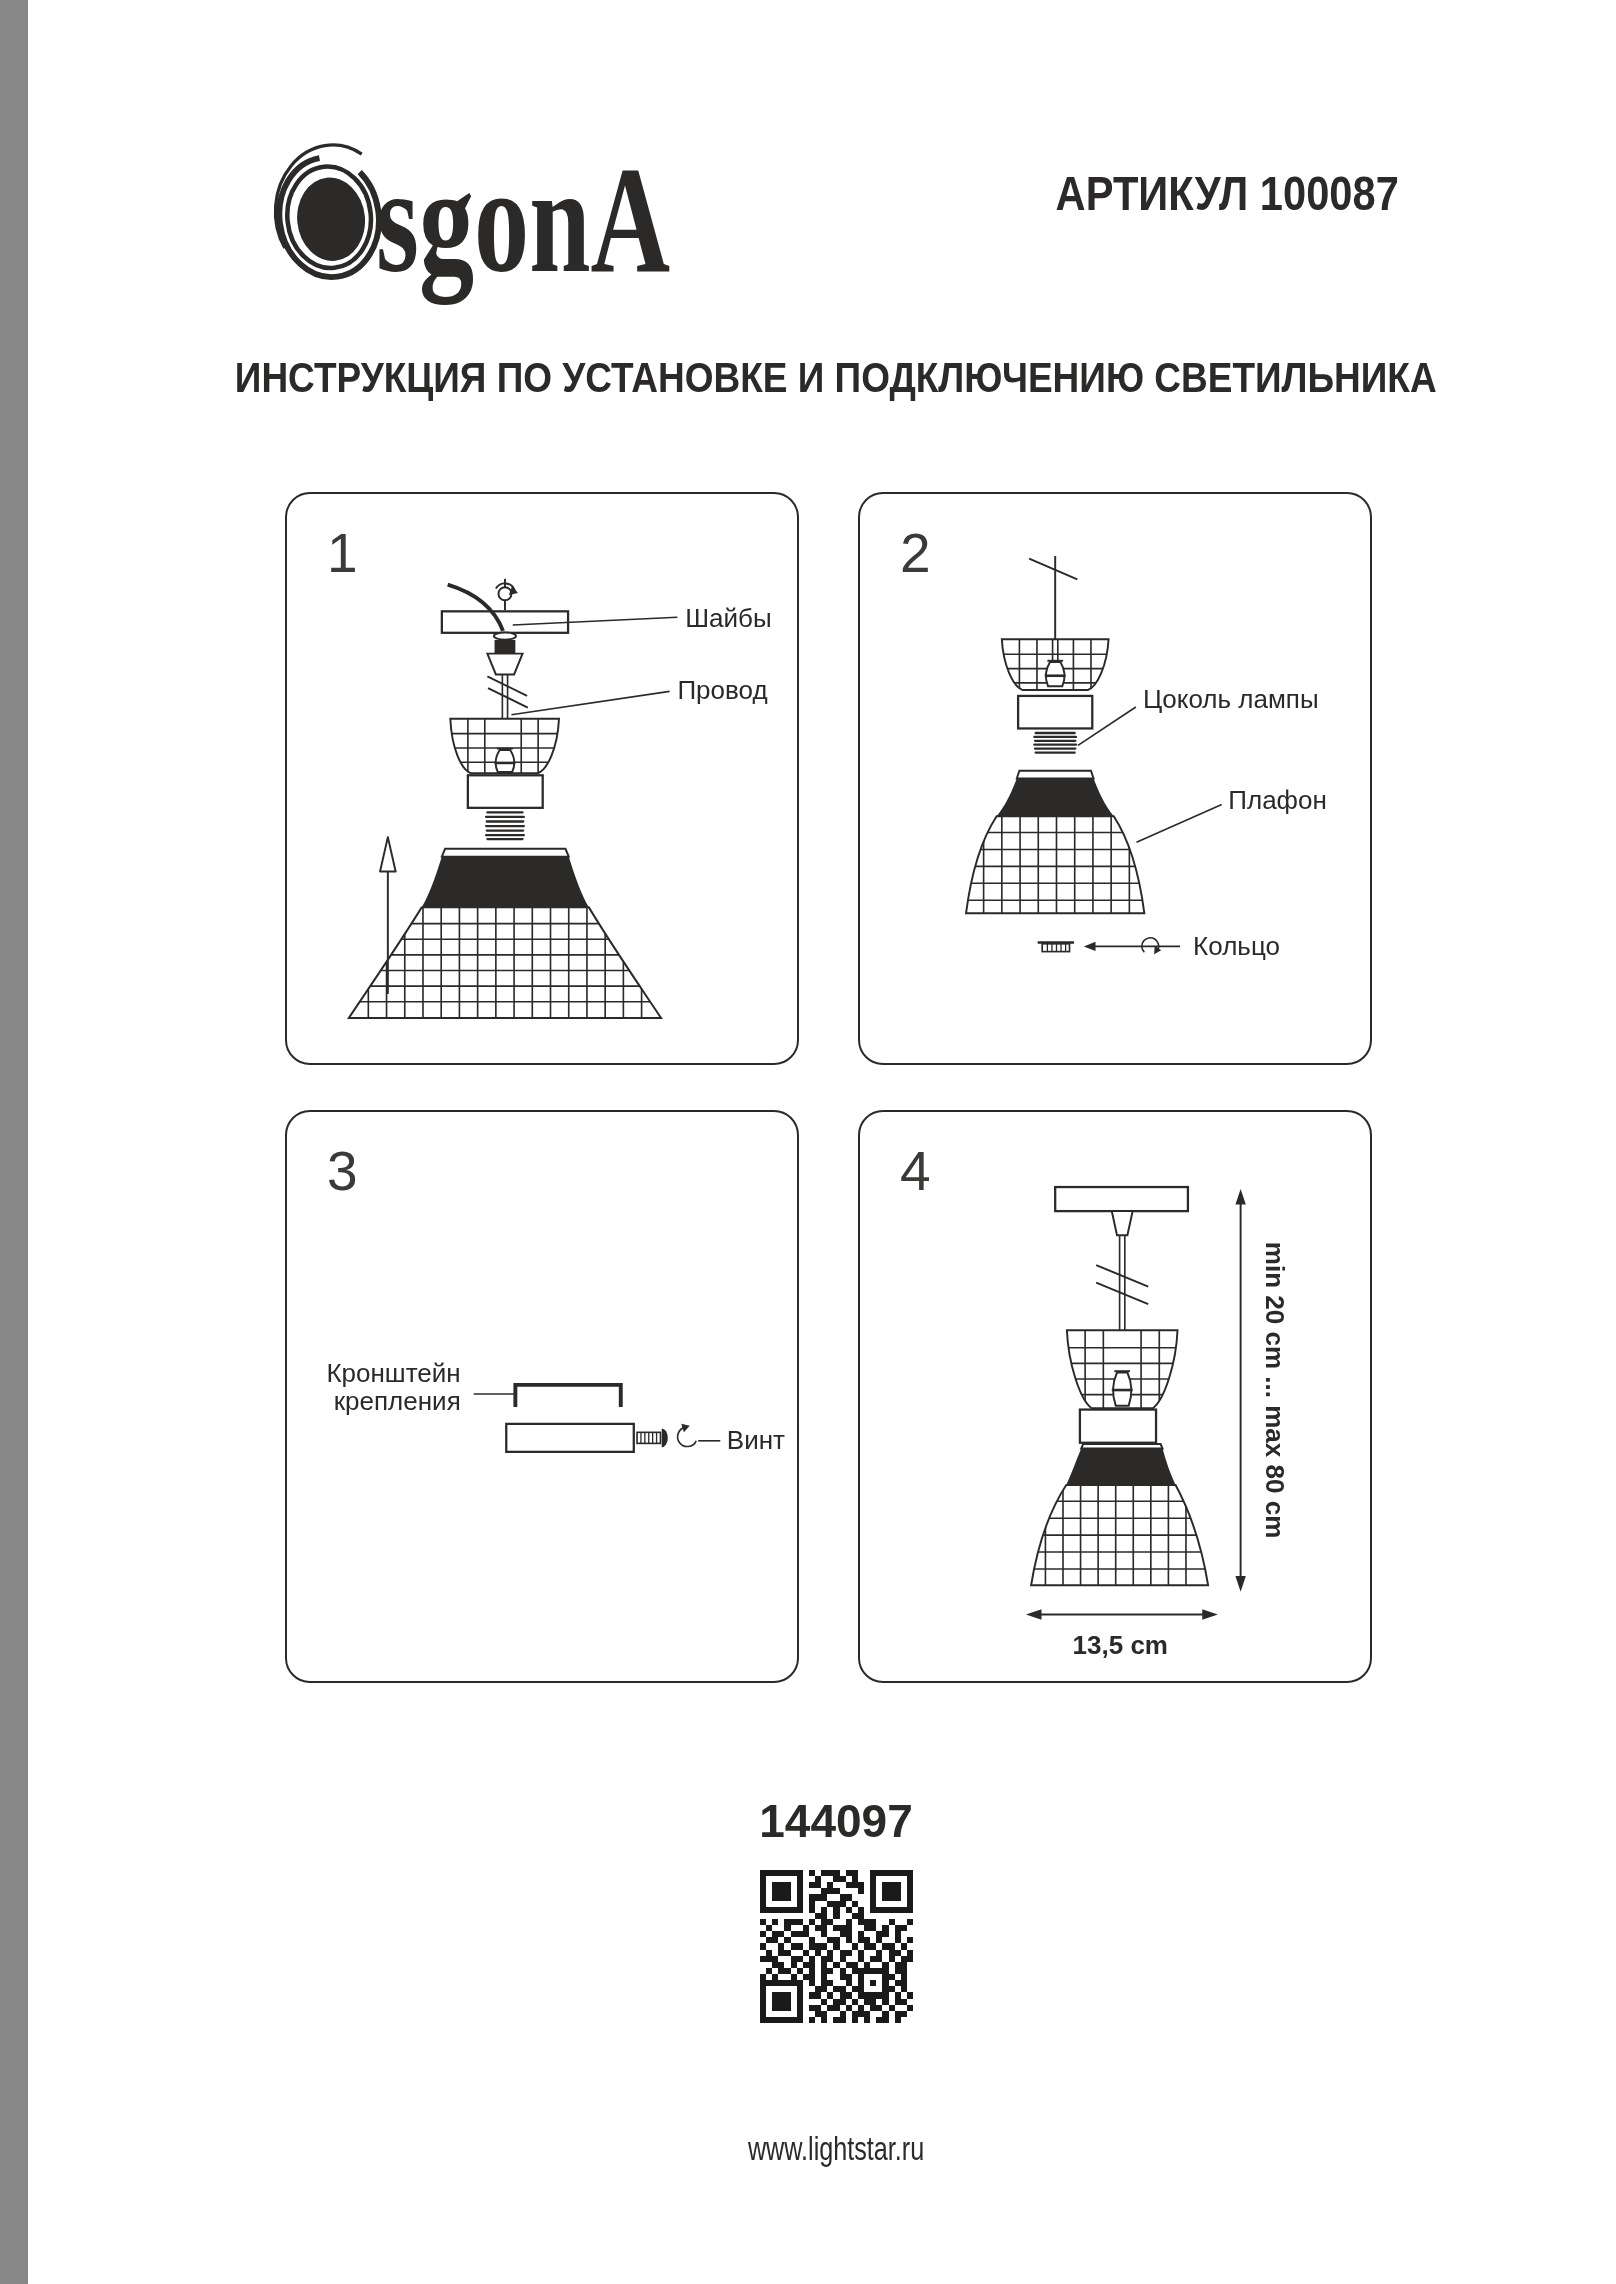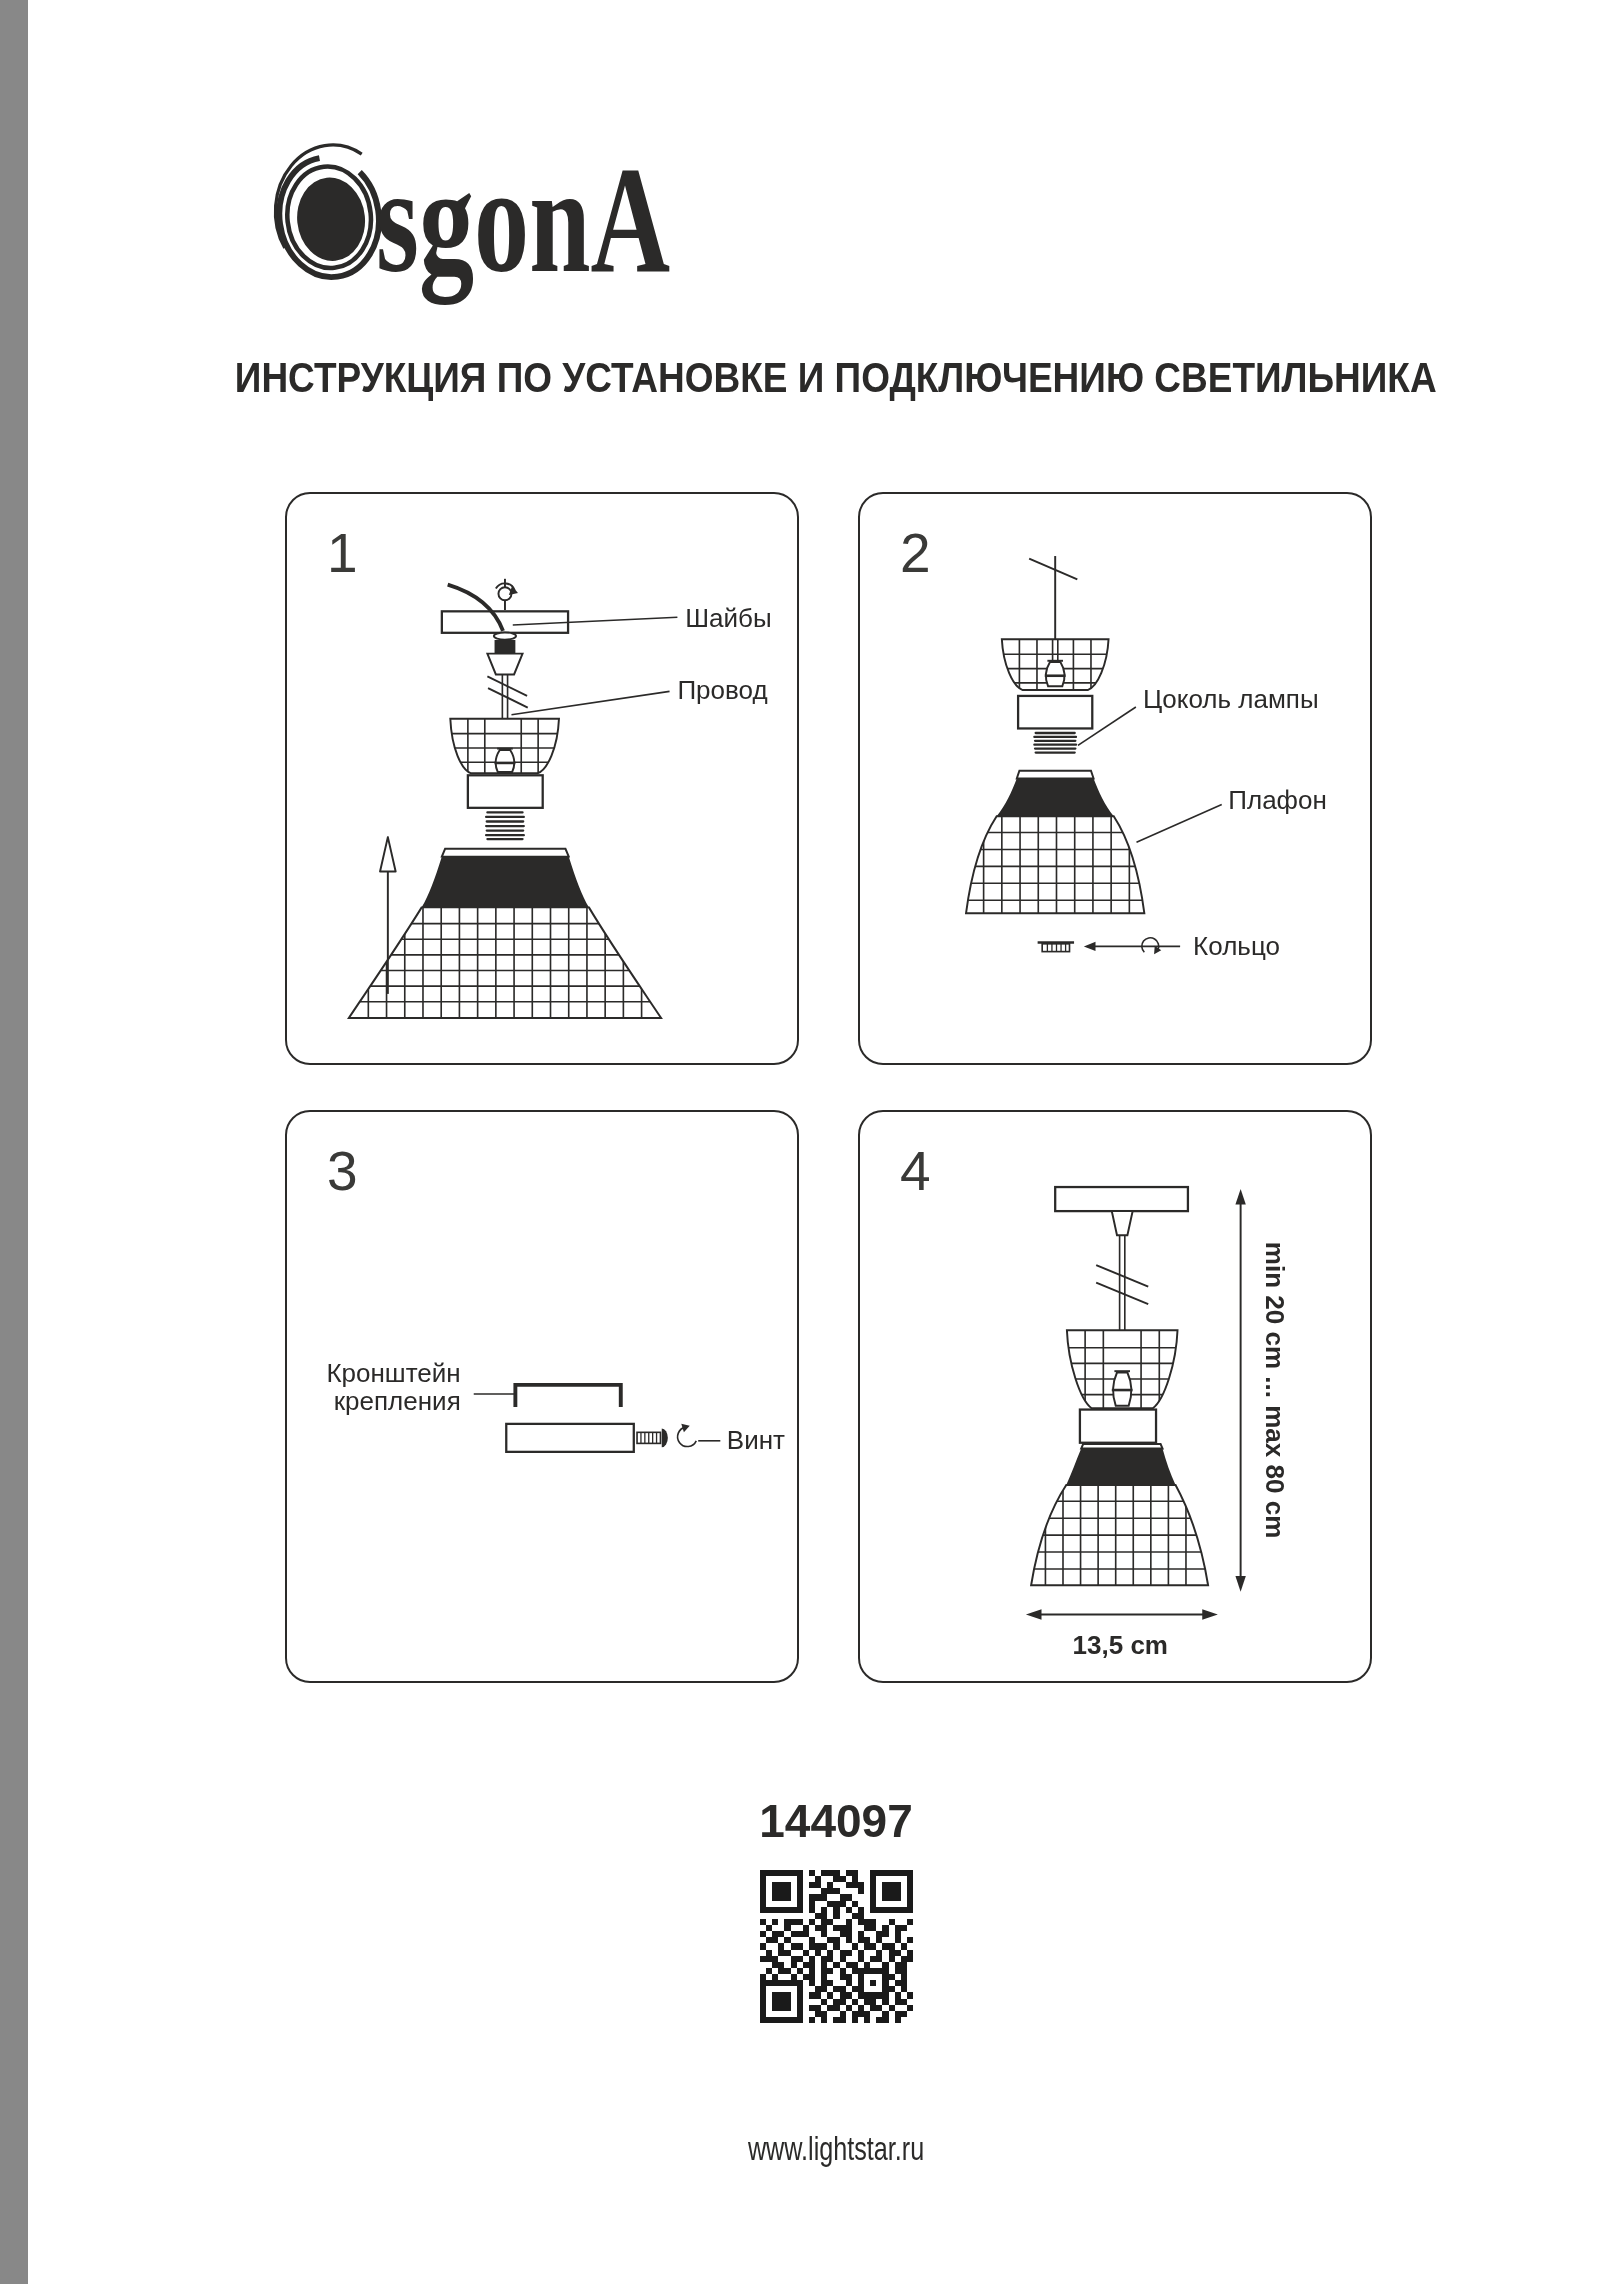--- a/index.html
+++ b/index.html
@@ -41,20 +41,21 @@
       <path class="ln" d="M 12,150 A 88,102 0 0 1 130,6" stroke-width="5"></path>
       <ellipse class="ln" cx="80" cy="103" rx="64" ry="78" stroke-width="7" transform="rotate(-6 80 103)"></ellipse>
       <ellipse class="fb" cx="83" cy="106" rx="52" ry="64" transform="rotate(-6 83 106)"></ellipse>
     </g>
     <text x="152" y="186" transform="translate(152 0) scale(0.72 1) translate(-152 0)" style="font-family:'Liberation Serif',serif;font-weight:bold;font-size:235px;">
       <tspan>sgon</tspan><tspan dy="0">A</tspan>
     </text>
   </svg>
 
   <div id="brand-right" class="abs">
+    <div><span class="condR">АРТИКУЛ 100087</span></div>
   </div>
 
   <div id="main-title" class="abs center">
     <span class="condC">ИНСТРУКЦИЯ ПО УСТАНОВКЕ И ПОДКЛЮЧЕНИЮ СВЕТИЛЬНИКА</span>
   </div>
 
   <div class="panel abs" style="left:257px;top:492px;">
     <div class="panel-number">1</div>
     <svg width="514" height="573" viewBox="0 0 790 880">
 

